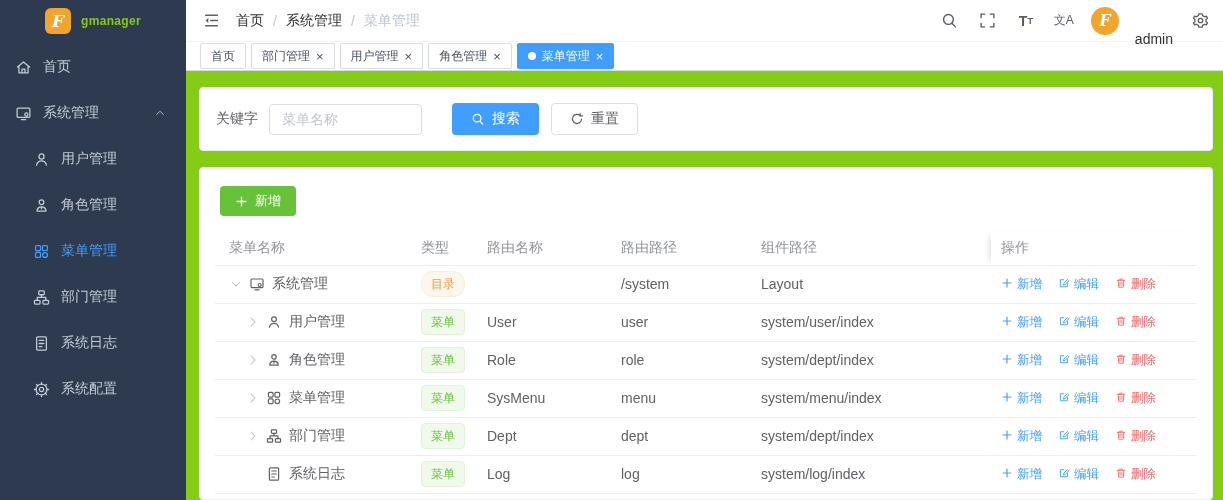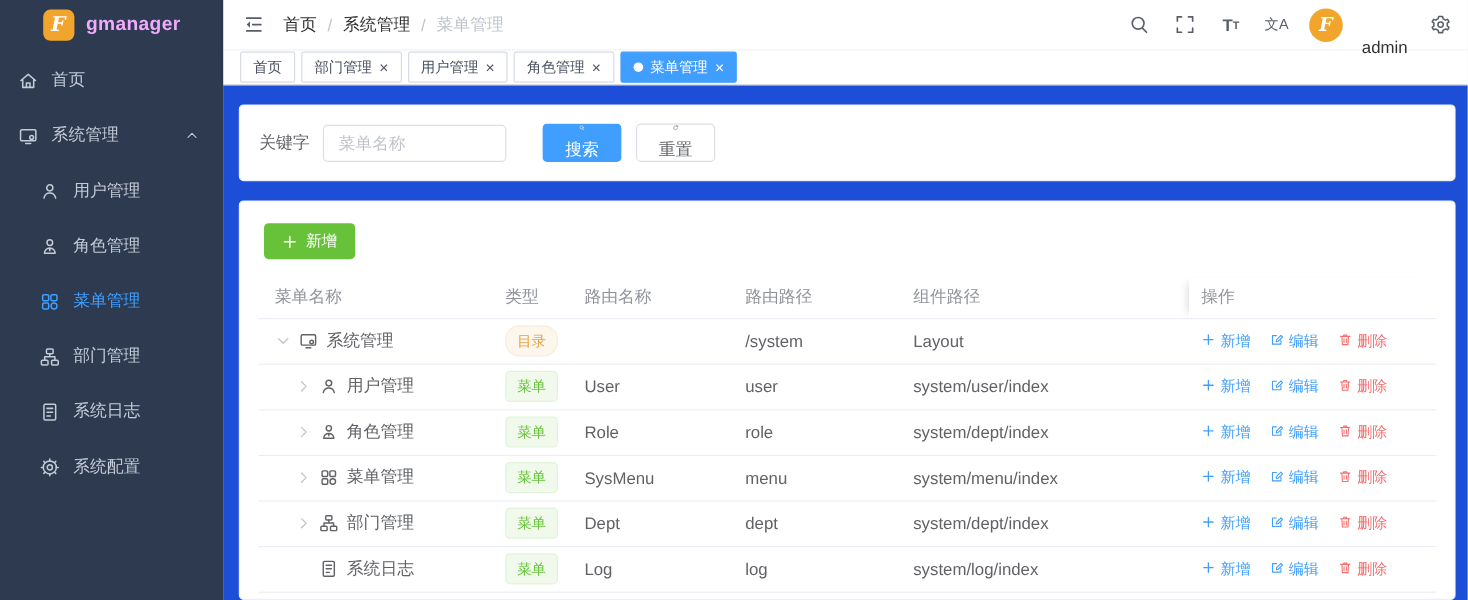--- a/index.html
+++ b/index.html
@@ -4,21 +4,21 @@
 <style>
   * { box-sizing: border-box; margin: 0; padding: 0; }
   html,body { width:1223px; height:500px; overflow:hidden; font-family:"Liberation Sans",sans-serif; background:#f0f2f5; }
 
   
   .sidebar { position:absolute; left:0; top:0; width:186px; height:500px; background:#2d3a4f; z-index:5; }
   .logo-bar { height:42px; display:flex; align-items:center; justify-content:center; gap:10px; }
   .logo-badge { width:26px; height:26px; background:#f2a52c; border-radius:6px; color:#fff;
     font-family:"DejaVu Serif",serif; font-style:italic; font-weight:bold; font-size:17px;
     display:flex; align-items:center; justify-content:center; }
-  .logo-title { color:#f0abfc; font-weight:bold; font-size:16px; letter-spacing:.3px; }
+  .logo-title { color:#84cc16; font-weight:bold; font-size:12px; letter-spacing:.3px; }
   .menu { padding-top:2px; }
   .menu-item { height:46px; display:flex; align-items:center; color:#c3cbd6; font-size:14px; padding-left:15px; cursor:pointer; }
   .menu-item.sub { padding-left:33px; }
   .menu-item.active { color:#409eff; }
   .menu-item .mi-icon { width:17px; height:17px; margin-right:11px; display:inline-flex; flex:none; }
   .menu-item .mi-arrow { margin-left:auto; margin-right:20px; width:12px; height:12px; display:inline-flex; }
   .mi-icon svg, .mi-arrow svg { width:100%; height:100%; }
 
   
   .header { position:absolute; left:186px; top:0; width:1037px; height:42px; background:#fff;
@@ -42,29 +42,29 @@
   
   .tabbar { position:absolute; left:186px; top:42px; width:1037px; height:29px; background:#fff;
     border-bottom:1px solid #d8dce5; display:flex; align-items:center; padding-left:14px; gap:5px; z-index:3; }
   .tab { height:26px; padding:0 10px; border:1px solid #d8dce5; background:#fff; color:#495060;
     font-size:12px; display:inline-flex; align-items:center; gap:6px; cursor:pointer; border-radius:2px; white-space:nowrap; }
   .tab.active { background:#409eff; border-color:#409eff; color:#fff; }
   .tab .tab-dot { width:8px; height:8px; border-radius:50%; background:#fff; flex:none; }
   .tab .tab-close { font-size:13px; line-height:1; }
 
   
-  .main { position:absolute; left:186px; top:71px; width:1037px; height:429px; padding:16px 10px 0 13px; background:#1d4ed8; }
+  .main { position:absolute; left:186px; top:71px; width:1037px; height:429px; padding:16px 10px 0 13px; background:#84cc16; }
   .card { background:#fff; border:1px solid #ebeef5; border-radius:4px; }
   .search-card { height:64px; display:flex; align-items:center; padding:0 16px; margin-bottom:16px; }
   .search-label { font-size:14px; color:#606266; margin-right:11px; }
   .search-input { width:153px; height:31px; border:1px solid #dcdfe6; border-radius:4px; padding:0 12px;
     font-size:14px; color:#606266; outline:none; font-family:inherit; }
   .search-input::placeholder { color:#c0c4cc; }
   .btn { height:32px; border-radius:4px; font-size:14px; display:inline-flex; align-items:center; gap:7px;
-    padding:0 18px; cursor:pointer; border:1px solid transparent; font-family:inherit;flex-direction:column; }
+    padding:0 18px; cursor:pointer; border:1px solid transparent; font-family:inherit; }
   .btn svg { width:14px; height:14px; }
   .btn-primary { background:#409eff; color:#fff; margin-left:30px; }
   .btn-plain { background:#fff; border-color:#dcdfe6; color:#606266; margin-left:12px; }
 
   .table-card { height:333px; padding:18px 15px 0; overflow:hidden; }
   .add-btn { background:#67c23a; color:#fff; height:30px; padding:0 15px; border:none; border-radius:4px;
     font-size:13px; display:inline-flex; align-items:center; gap:7px; cursor:pointer; margin:0 0 16px 5px; font-family:inherit; }
   .add-btn svg { width:13px; height:13px; }
 
   table.data-table { width:100%; border-collapse:collapse; table-layout:fixed; }

